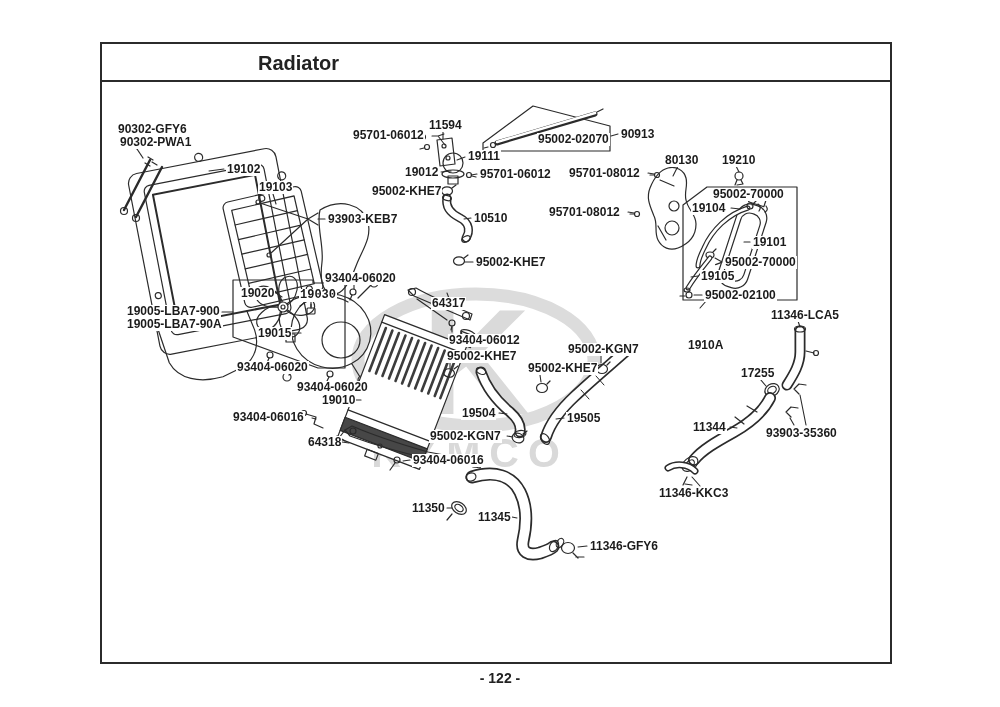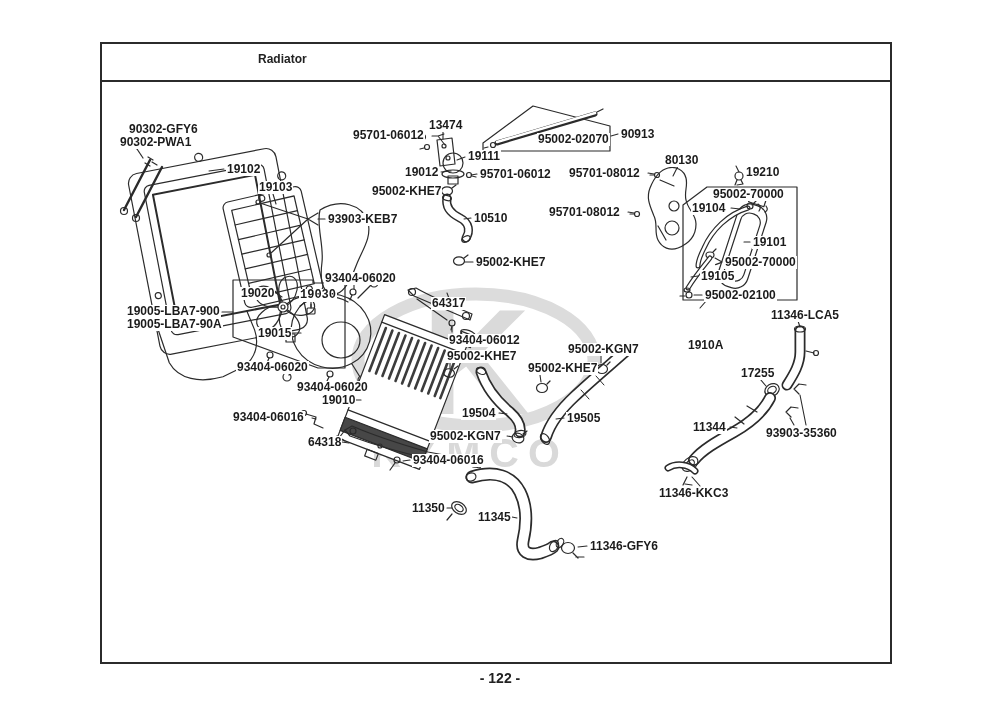--- a/index.html
+++ b/index.html
@@ -7,21 +7,21 @@
         font-family:"Liberation Sans",sans-serif;}
   #border-frame{position:absolute;left:100px;top:42px;width:792px;height:622px;
         border:2px solid #2b2b2b;box-sizing:border-box;}
   #header-rule{position:absolute;left:100px;top:80px;width:792px;height:0;
         border-top:2px solid #2b2b2b;}
   #f24-box{position:absolute;left:100px;top:42px;width:122px;height:40px;
         border:2px solid #2b2b2b;box-sizing:border-box;display:flex;
         align-items:center;justify-content:center;background:#fff;
         font-weight:bold;font-size:16px;color:#222;}
   #page-title{position:absolute;left:258px;top:52px;font-weight:bold;
-        font-size:12px;color:#222;}
+        font-size:20px;color:#222;}
   #page-number{position:absolute;left:0;top:670px;width:1000px;text-align:center;
         font-weight:bold;font-size:14px;color:#222;}
   #diagram-svg{position:absolute;left:0;top:0;}
   .part-label{position:absolute;font-weight:bold;font-size:12px;line-height:13px;
         color:#1b1b1b;white-space:nowrap;background:#fff;padding:0 1px;}
 </style>
 </head>
 <body>
 
 <div id="page">
@@ -361,39 +361,39 @@
       <line x1="312" y1="418" x2="316" y2="419"></line>
       <line x1="342" y1="442" x2="349" y2="443"></line>
       <line x1="410" y1="460" x2="403" y2="461"></line>
       <line x1="447" y1="508" x2="452" y2="508"></line>
       <line x1="512" y1="517" x2="517" y2="518"></line>
       <line x1="587" y1="546" x2="578" y2="547"></line>
     </g>
   </svg>
 
   <div style="position:absolute;left:0;top:0;width:1000px;height:707px;">
-      <div class="part-label" style="left: 128px; top: 123px; text-align: center;">90302-GFY6</div>
+      <div class="part-label" style="left: 117px; top: 123px; text-align: center;">90302-GFY6</div>
       <div class="part-label" style="left: 119px; top: 136px;">90302-PWA1</div>
       <div class="part-label" style="left: 226px; top: 163px;">19102</div>
       <div class="part-label" style="left: 258px; top: 181px;">19103</div>
       <div class="part-label" style="left: 327px; top: 213px;">93903-KEB7</div>
       <div class="part-label" style="left: 352px; top: 129px;">95701-06012</div>
-      <div class="part-label" style="left: 428px; top: 119px;">13474</div>
+      <div class="part-label" style="left: 428px; top: 119px;">11594</div>
       <div class="part-label" style="left: 467px; top: 150px;">19111</div>
       <div class="part-label" style="left: 404px; top: 166px;">19012</div>
       <div class="part-label" style="left: 479px; top: 168px;">95701-06012</div>
       <div class="part-label" style="left: 371px; top: 185px;">95002-KHE7</div>
       <div class="part-label" style="left: 473px; top: 212px;">10510</div>
       <div class="part-label" style="left: 475px; top: 256px;">95002-KHE7</div>
       <div class="part-label" style="left: 537px; top: 133px;">95002-02070</div>
       <div class="part-label" style="left: 620px; top: 128px; text-align: right;">90913</div>
       <div class="part-label" style="left: 568px; top: 167px;">95701-08012</div>
       <div class="part-label" style="left: 548px; top: 206px;">95701-08012</div>
       <div class="part-label" style="left: 664px; top: 154px;">80130</div>
-      <div class="part-label" style="left: 721px; top: 166px; margin-left: 24px;">19210</div>
+      <div class="part-label" style="left: 721px; top: 154px;">19210</div>
       <div class="part-label" style="left: 712px; top: 188px;">95002-70000</div>
       <div class="part-label" style="left: 691px; top: 202px;">19104</div>
       <div class="part-label" style="left: 752px; top: 236px;">19101</div>
       <div class="part-label" style="left: 724px; top: 256px;">95002-70000</div>
       <div class="part-label" style="left: 700px; top: 270px;">19105</div>
       <div class="part-label" style="left: 704px; top: 289px;">95002-02100</div>
       <div class="part-label" style="left: 687px; top: 311px; margin-top: 28px;">1910A</div>
       <div class="part-label" style="left: 770px; top: 309px;">11346-LCA5</div>
       <div class="part-label" style="left: 740px; top: 367px;">17255</div>
       <div class="part-label" style="left: 692px; top: 421px;">11344</div>

